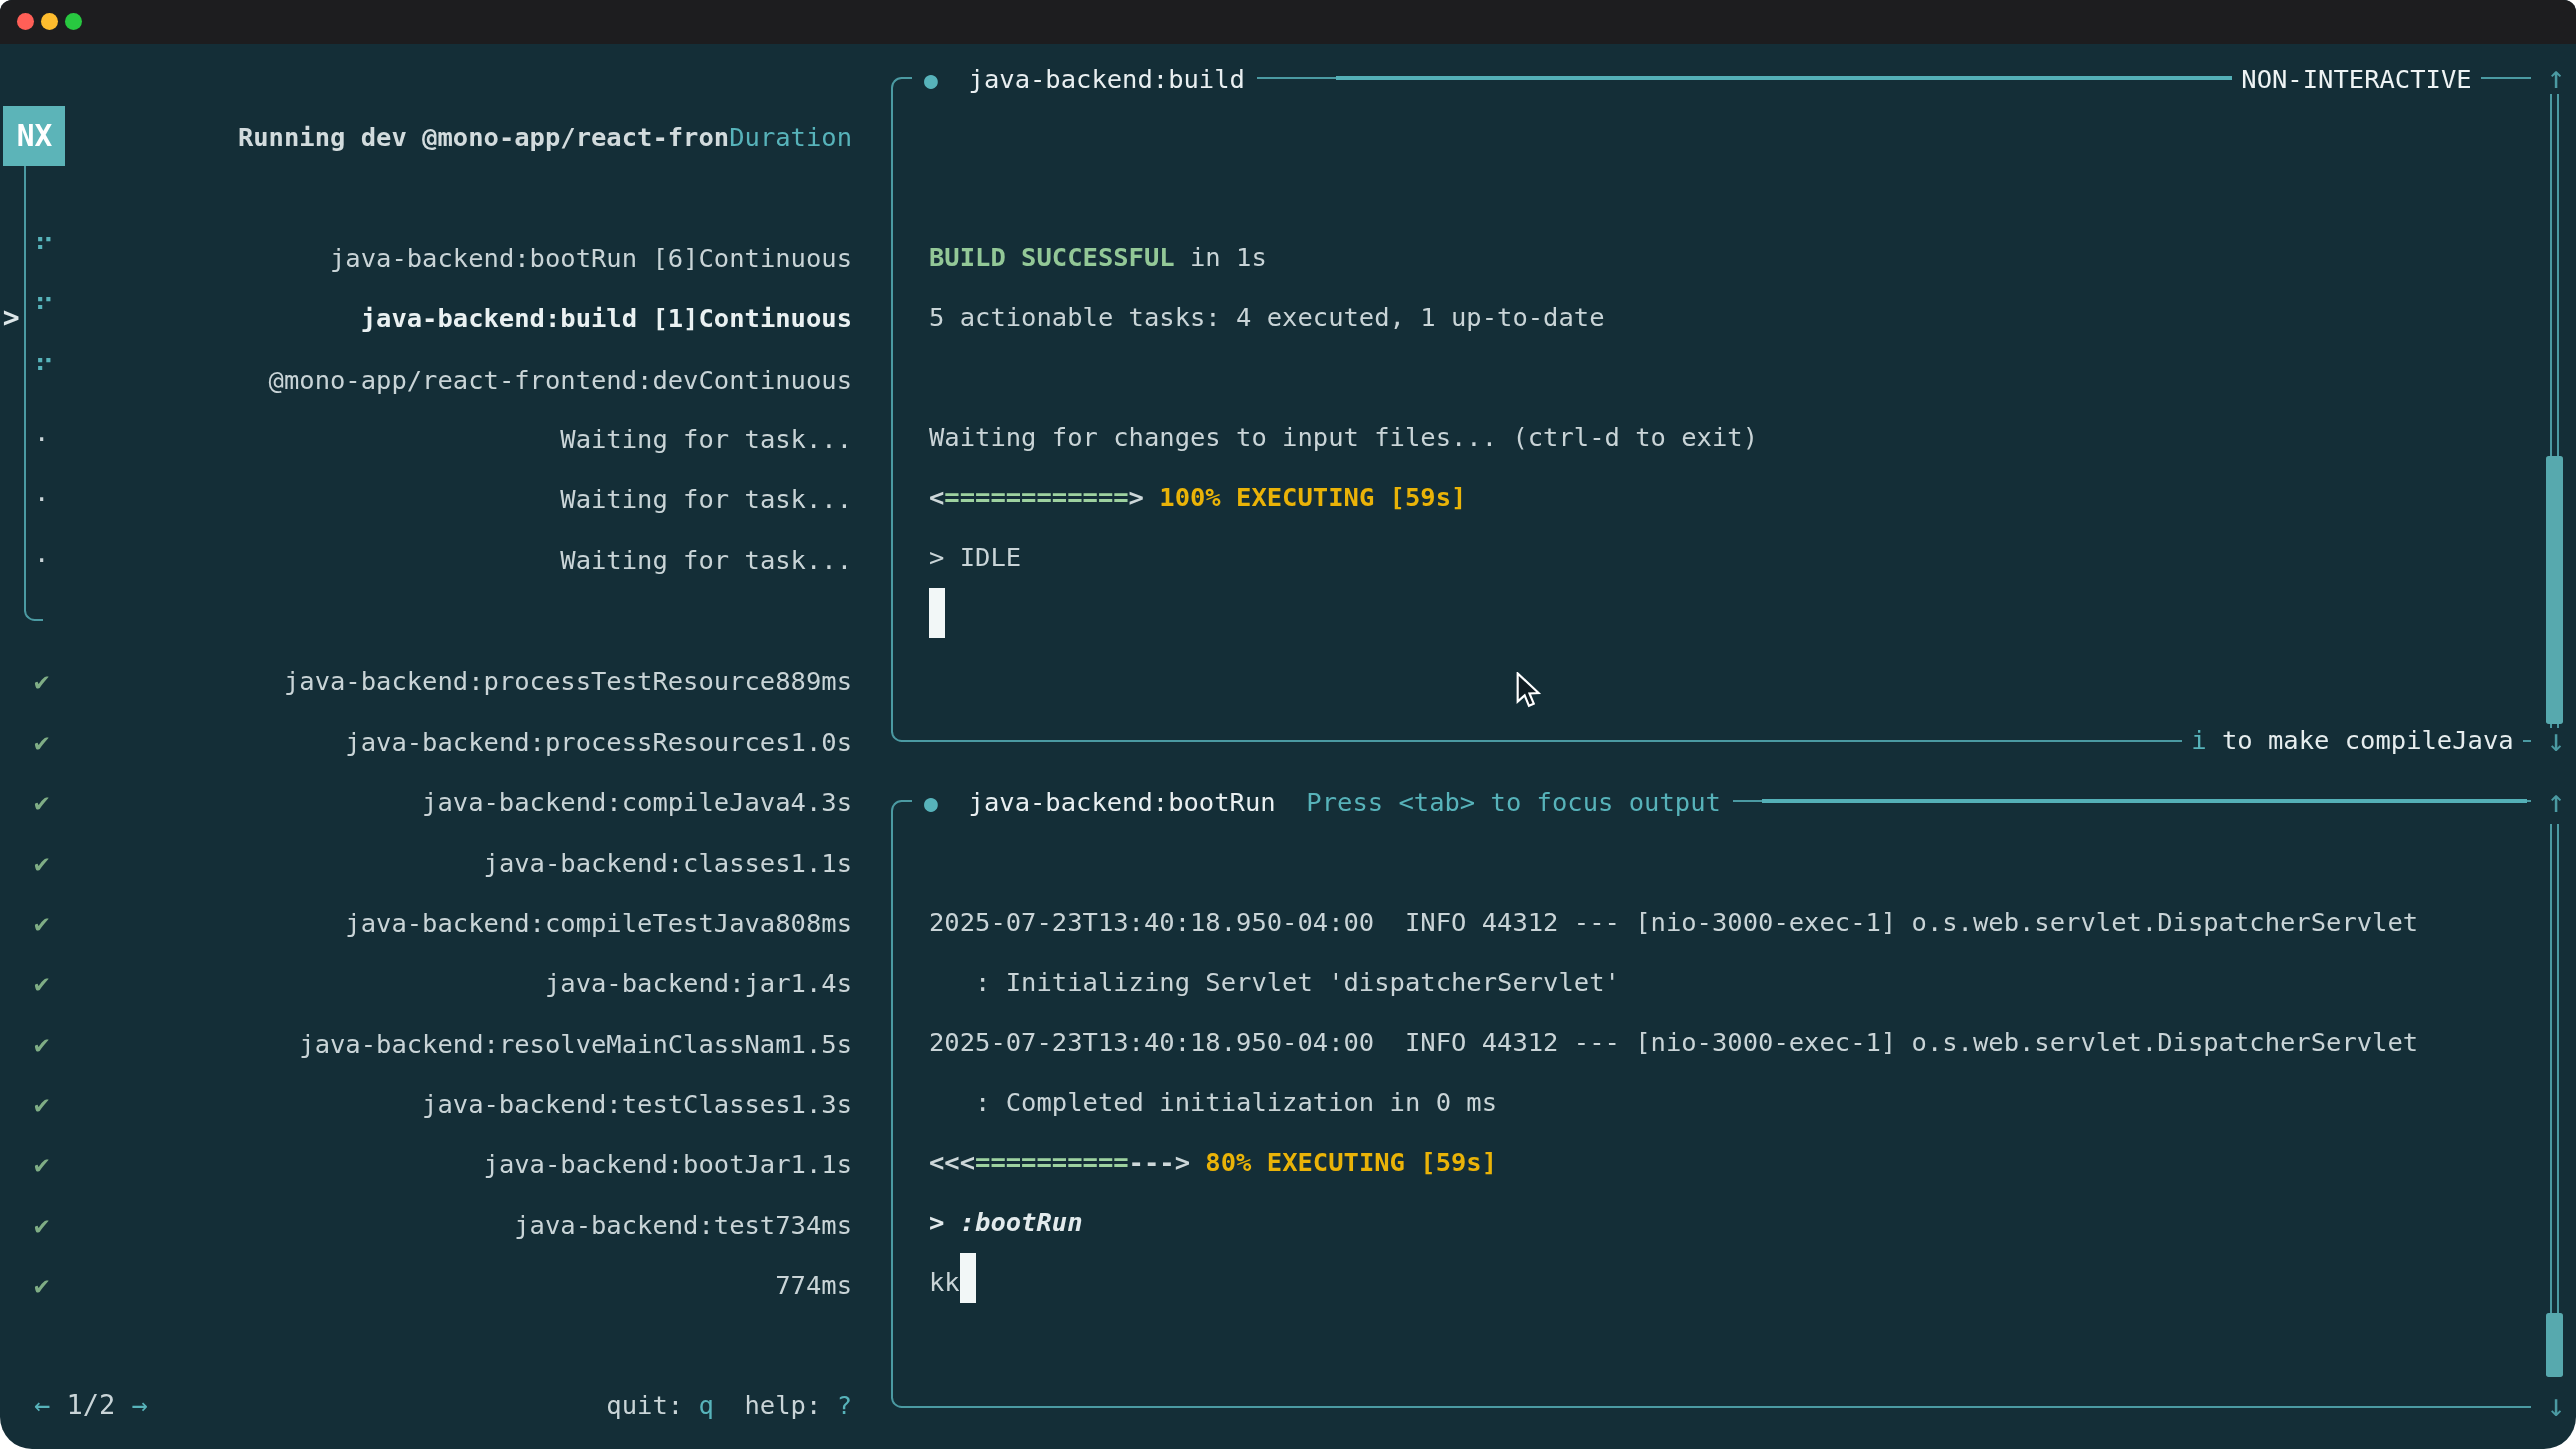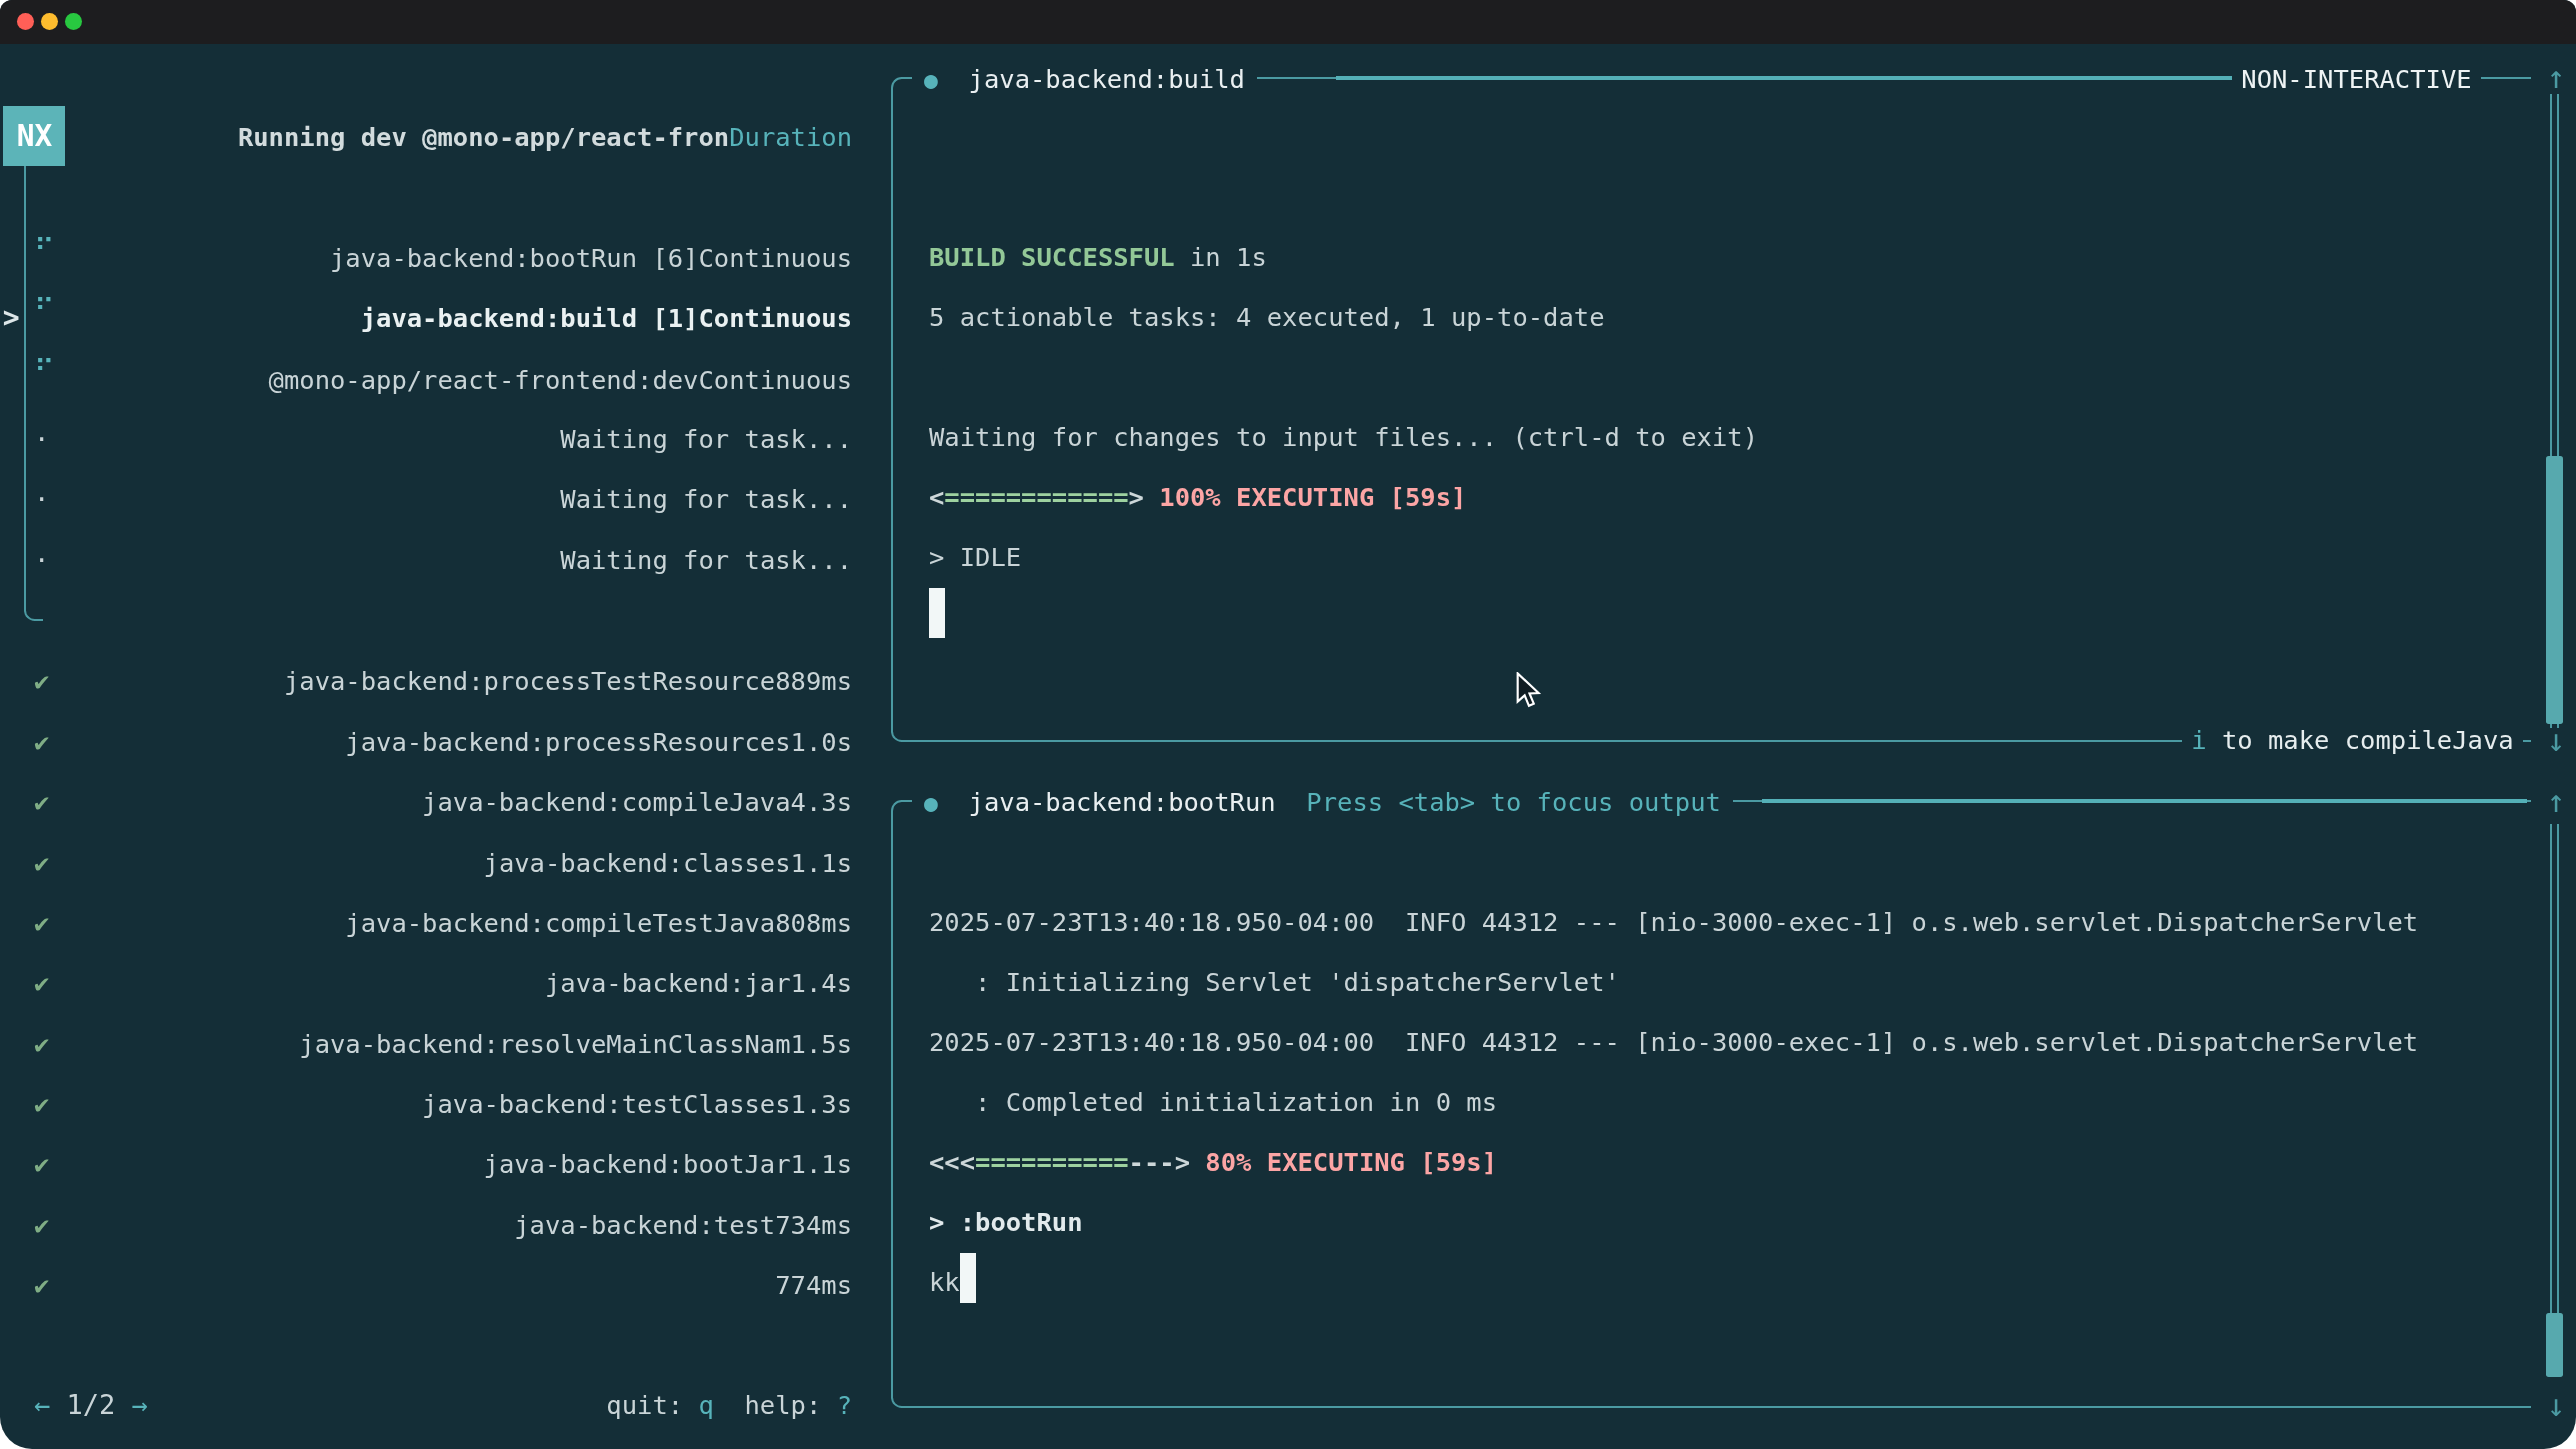--- a/index.html
+++ b/index.html
@@ -63,22 +63,22 @@
     background:var(--bg);padding:0 9.4px;color:#eef3f4;white-space:pre;}
   .panel-foot-hint{position:absolute;bottom:-30px;right:8px;height:60px;line-height:60px;
     background:var(--bg);padding:0 9.4px;white-space:pre;color:#e6edee;}
   .pc{position:absolute;left:36px;right:40px;}
   .p1 .pc{top:148px;}
   .p2 .pc{top:90px;}
   .pc div{height:60px;line-height:60px;white-space:pre;}
   .green-b{color:var(--green);font-weight:bold;margin-top:28px;}
   .bar-green{color:#9ed2a0;font-weight:bold;}
   .bar-gray{color:#cdd7d9;font-weight:bold;}
-  .exec{color:#fca5a5;font-weight:bold;}
-  .boldline{color:#e2eaec;font-weight:bold;}
+  .exec{color:#eab308;font-weight:bold;}
+  .boldline{color:#e2eaec;font-weight:bold;font-style:italic;}
   .cursor{display:inline-block;width:16px;height:50px;background:#f2f7f7;vertical-align:-12px;}
 
   
   .sb-arrow{position:absolute;left:2539px;width:34px;height:60px;line-height:60px;
     color:var(--line);font-size:31px;text-align:center;}
   .sb-track{position:absolute;left:2550px;width:9.4px;
     border-left:2px solid var(--line);border-right:2px solid var(--line);}
   .sb-thumb{position:absolute;left:2546px;width:17.4px;background:var(--thumb);border-radius:2.7px;}
   .sb1-track{top:94px;height:634px;}
   .sb1-thumb{top:456px;height:268px;}

